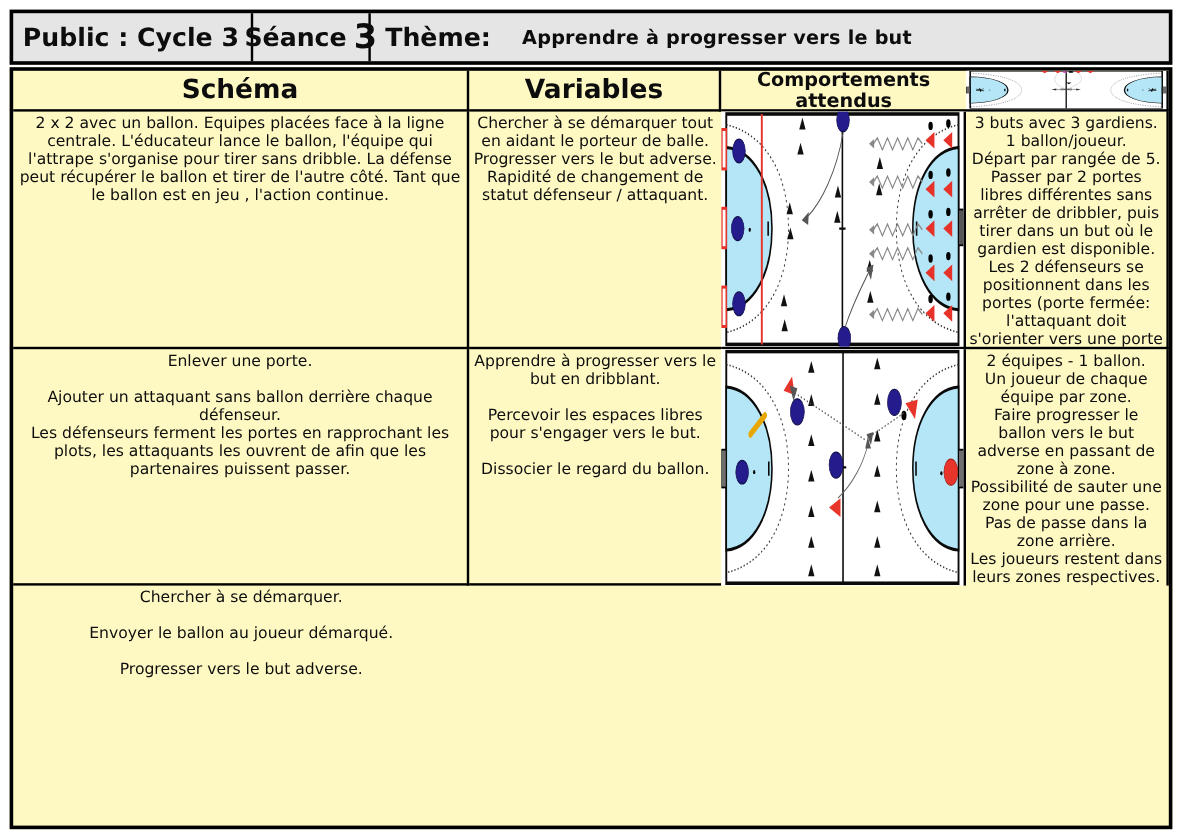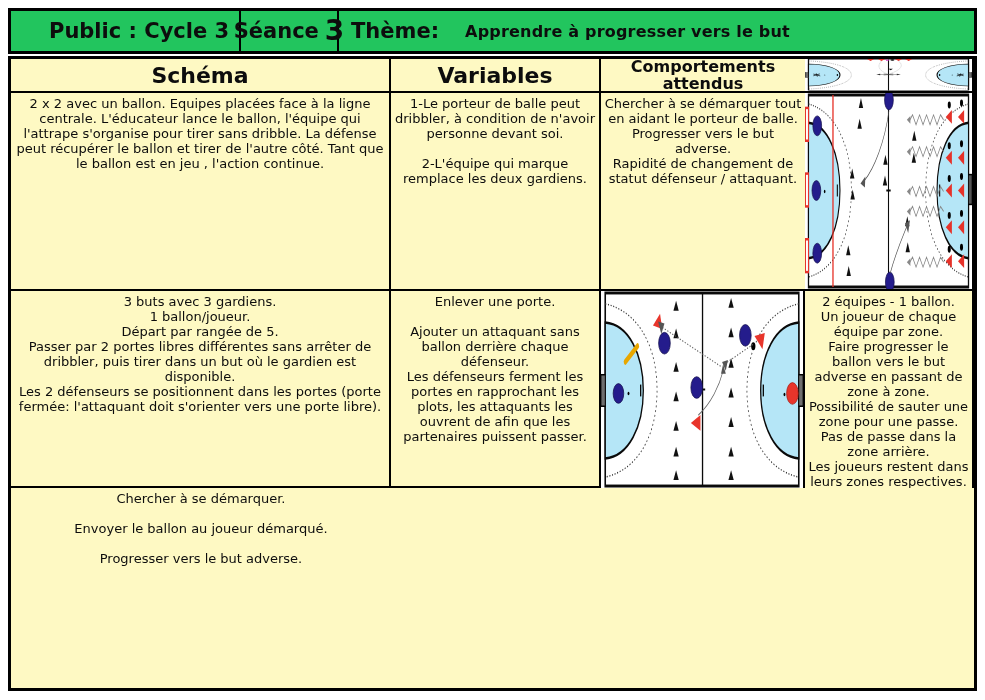--- a/index.html
+++ b/index.html
@@ -1,19 +1,19 @@
 <!DOCTYPE html>
 <html><head>
 <meta charset="utf-8">
 <style>
   html,body{margin:0;padding:0;background:#fff;}
   .page{position:relative;width:985px;height:700px;background:#fff;
         font-family:"DejaVu Sans","Liberation Sans",sans-serif;color:#0d0d0d;}
   .sheet{position:absolute;left:8px;top:8px;width:969px;}
-  .title-row{display:flex;border:3px solid #000;height:40px;box-sizing:content-box;background:#22c55e;padding-left:30px;}
+  .title-row{display:flex;border:3px solid #000;height:40px;box-sizing:content-box;background:#e5e5e5;}
   .t-public{width:200px;border-right:2px solid #000;display:flex;align-items:center;
             padding-left:8px;font-size:21px;font-weight:700;box-sizing:border-box;}
   .t-seance{width:98px;border-right:2px solid #000;display:flex;align-items:center;
             justify-content:center;gap:6px;font-size:21px;font-weight:700;box-sizing:border-box;}
   .t-seance .big{font-size:28px;line-height:1;}
   .t-theme{flex:1;display:flex;align-items:center;padding-left:12px;box-sizing:border-box;}
   .t-theme .lbl{font-size:21px;font-weight:700;margin-right:26px;}
   .t-theme .ttl{font-size:16px;font-weight:700;letter-spacing:0.2px;}
   .table{margin-top:2px;border:3px solid #000;background:#fef9c3;}
   .grid{display:grid;grid-template-columns:380px 210px 204px 169px;
@@ -94,23 +94,20 @@
             <g stroke="#333" stroke-width="1.3">
               <line x1="171" y1="96" x2="211" y2="96"></line>
               <line x1="180" y1="92" x2="202" y2="100"></line>
               <line x1="180" y1="100" x2="202" y2="92"></line>
             </g>
             <polygon points="163,96 172,91 172,101" fill="#333"></polygon>
             <polygon points="219,96 210,91 210,101" fill="#333"></polygon>
           </svg>
         </div>
         <div class="cell tcell">2 x 2 avec un ballon. Equipes placées face à la ligne centrale. L'éducateur lance le ballon, l'équipe qui l'attrape s'organise pour tirer sans dribble. La défense peut récupérer le ballon et tirer de l'autre côté. Tant que le ballon est en jeu , l'action continue.</div>
-        <div class="cell tcell">1-Le porteur de balle peut dribbler, à condition de n'avoir personne devant soi.
-
-2-L'équipe qui marque remplace les deux gardiens.</div>
         <div class="cell tcell last-col">Chercher à se démarquer tout en aidant le porteur de balle.
 Progresser vers le but adverse.
 Rapidité de changement de statut défenseur / attaquant.</div>
 
         <div class="cell scell">
           <svg viewBox="0 0 382 197" preserveAspectRatio="none">
             <rect x="8" y="2" width="366" height="193" fill="#ffffff" stroke="#0a0a0a" stroke-width="3"></rect>
             <line x1="191" y1="2" x2="191" y2="195" stroke="#0a0a0a" stroke-width="2.5"></line>
             <line x1="186" y1="98" x2="196" y2="98" stroke="#0a0a0a" stroke-width="2"></line>
             <g>
@@ -202,20 +199,25 @@
         </div>
         <div class="cell tcell">3 buts avec 3 gardiens.
 1 ballon/joueur.
 Départ par rangée de 5.
 Passer par 2 portes libres différentes sans arrêter de dribbler, puis tirer dans un but où le gardien est disponible.
 Les 2 défenseurs se positionnent dans les portes (porte fermée: l'attaquant doit s'orienter vers une porte libre).</div>
         <div class="cell tcell">Enlever une porte.
 
 Ajouter un attaquant sans ballon derrière chaque défenseur.
 Les défenseurs ferment les portes en rapprochant les plots, les attaquants les ouvrent de afin que les partenaires puissent passer.</div>
+        <div class="cell tcell last-col">Apprendre à progresser vers le but en dribblant.
+
+Percevoir les espaces libres pour s'engager vers le but.
+
+Dissocier le regard du ballon.</div>
 
         <div class="cell scell last-row">
           <svg viewBox="0 0 382 200" preserveAspectRatio="none">
             <rect x="8" y="2" width="366" height="196" fill="#ffffff" stroke="#0a0a0a" stroke-width="3"></rect>
             <line x1="192" y1="2" x2="192" y2="198" stroke="#0a0a0a" stroke-width="2.5"></line>
             <line x1="187" y1="100" x2="197" y2="100" stroke="#0a0a0a" stroke-width="2"></line>
             <g>
               <path d="M8,32 C52,34 80,64 80,101 C80,138 52,168 8,170 Z" fill="#b5e6f7" stroke="#0a0a0a" stroke-width="2.5"></path>
               <path d="M8,13 C72,21 106,57 106,101 C106,145 72,181 8,189" fill="none" stroke="#333" stroke-width="1.4" stroke-dasharray="2 3"></path>
               <rect x="0" y="85" width="8" height="32" fill="#6e6e6e" stroke="#000" stroke-width="1.5"></rect>

